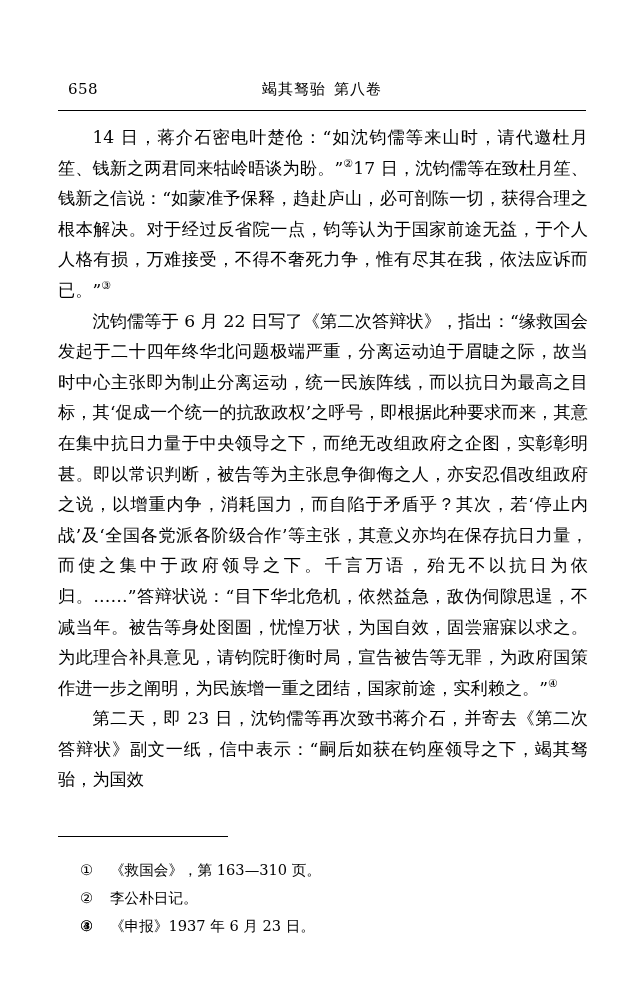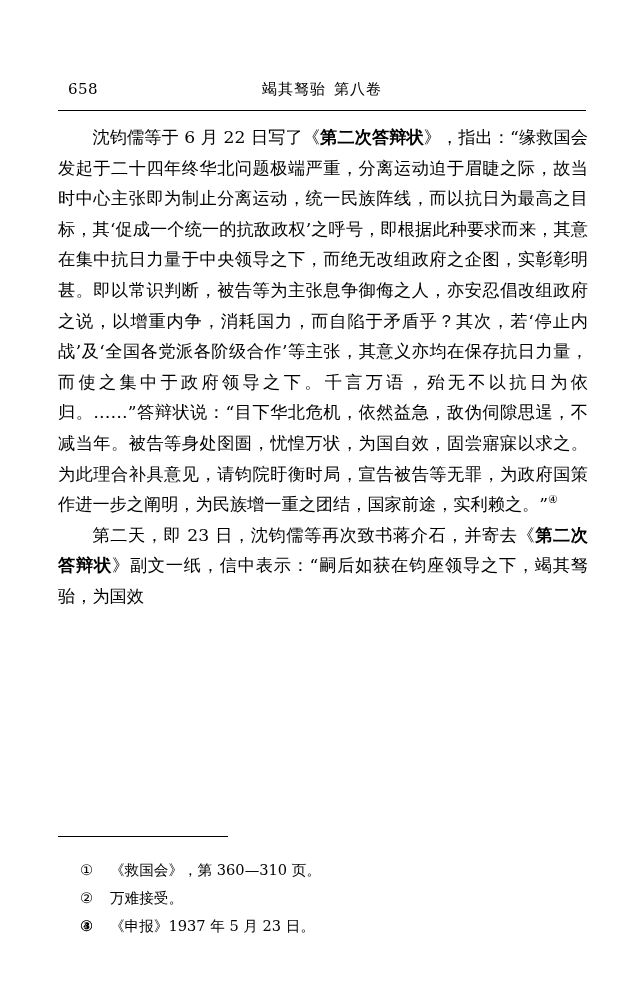--- a/index.html
+++ b/index.html
@@ -78,21 +78,21 @@
   }
   .body p.indent {
     text-indent: 2em;
   }
   .sup {
     font-size: 11px;
     vertical-align: super;
     line-height: 0;
   }
   .bold {
-    font-weight: bold;
+    font-weight: normal;
   }
   
   .fn-rule {
     position: absolute;
     top: 836px;
     left: 58px;
     width: 170px;
     height: 0;
     border-top: 1.4px solid #000;
   }
@@ -126,37 +126,38 @@
 <div class="page">
 
   <div class="header">
     <span class="folio">658</span>
     <span class="title"><span>竭其驽骀</span><span class="vol">第八卷</span></span>
   </div>
 
   <div class="rule"></div>
 
   <div class="body">
+    <p class="indent">14 日，蒋介石密电叶楚伧：“如沈钧儒等来山时，请代邀杜月笙、钱新之两君同来牯岭晤谈为盼。”<span class="sup">②</span>17 日，沈钧儒等在致杜月笙、钱新之信说：“如蒙准予保释，趋赴庐山，必可剖陈一切，获得合理之根本解决。对于经过反省院一点，钧等认为于国家前途无益，于个人人格有损，万难接受，不得不奢死力争，惟有尽其在我，依法应诉而已。”<span class="sup">③</span></p>
     <p class="indent">沈钧儒等于 6 月 22 日写了《<span class="bold"><span class="bold">第二次答辩状</span></span>》，指出：“缘救国会发起于二十四年终华北问题极端严重，分离运动迫于眉睫之际，故当时中心主张即为制止分离运动，统一民族阵线，而以抗日为最高之目标，其‘促成一个统一的抗敌政权’之呼号，即根据此种要求而来，其意在集中抗日力量于中央领导之下，而绝无改组政府之企图，实彰彰明甚。即以常识判断，被告等为主张息争御侮之人，亦安忍倡改组政府之说，以增重内争，消耗国力，而自陷于矛盾乎？其次，若‘停止内战’及‘全国各党派各阶级合作’等主张，其意义亦均在保存抗日力量，而使之集中于政府领导之下。千言万语，殆无不以抗日为依归。……”答辩状说：“目下华北危机，依然益急，敌伪伺隙思逞，不减当年。被告等身处囹圄，忧惶万状，为国自效，固尝寤寐以求之。为此理合补具意见，请钧院盱衡时局，宣告被告等无罪，为政府国策作进一步之阐明，为民族增一重之团结，国家前途，实利赖之。”<span class="sup">④</span></p>
     <p class="indent">第二天，即 23 日，沈钧儒等再次致书蒋介石，并寄去《<span class="bold"><span class="bold">第二次答辩状</span></span>》副文一纸，信中表示：“嗣后如获在钧座领导之下，竭其驽骀，为国效</p>
   </div>
 
   <div class="fn-rule"></div>
 
   <div class="footnotes">
     <p class="fn">
       <span class="marker">①</span>
-      <span class="fntext">《救国会》，第 360—310 页。</span>
+      <span class="fntext">《救国会》，第 163—310 页。</span>
     </p>
     <p class="fn">
       <span class="marker">②</span>
-      <span class="fntext">万难接受。</span>
+      <span class="fntext">李公朴日记。</span>
     </p>
     <p class="fn">
       <span class="marker">③</span>
     </p>
     <p class="fn">
       <span class="marker">④</span>
-      <span class="fntext">《申报》1937 年 5 月 23 日。</span>
+      <span class="fntext">《申报》1937 年 6 月 23 日。</span>
     </p>
   </div>
 
 </div>
 
 </body></html>

